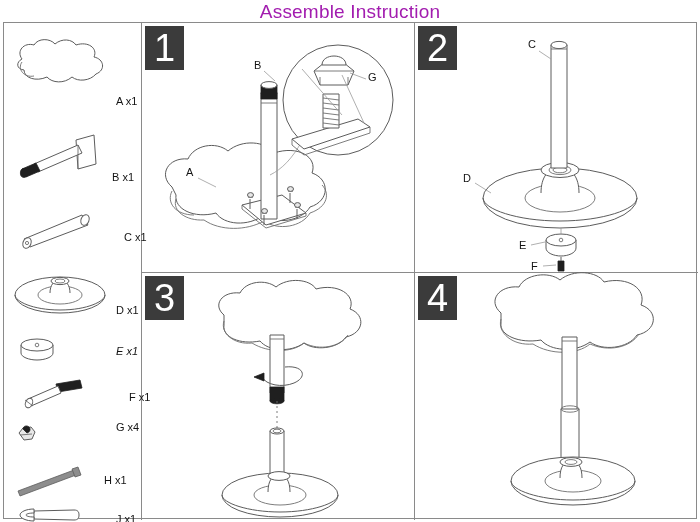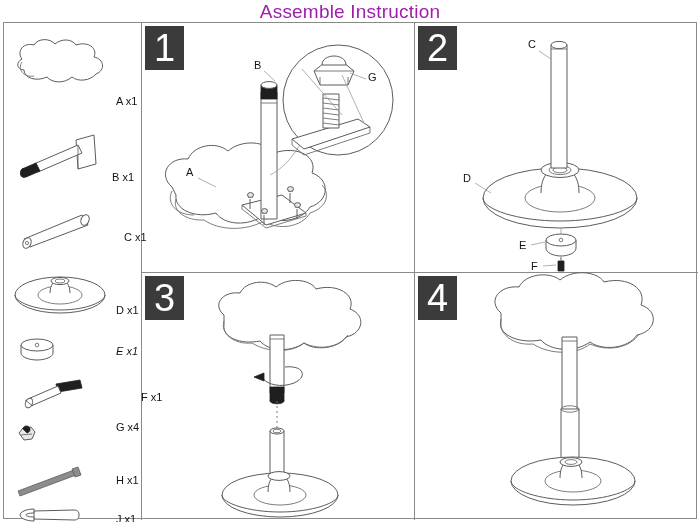--- a/index.html
+++ b/index.html
@@ -101,38 +101,38 @@
     <div class="plist-label" style="left:112px;top:322px;font-style:italic;">E x1</div>
 
     <div class="plist-art" style="left:10px;top:356px;">
       <svg width="90" height="36" viewBox="0 0 90 36">
         <path class="blk" d="M42 5 L66 1 L68 9 L44 13 Z"></path>
         <path class="fillw" d="M14 20 L44 7 L47 14 L17 27 Z"></path>
         <ellipse class="fillw" cx="15" cy="24" rx="3.4" ry="5" transform="rotate(24 15 24)"></ellipse>
         <path class="ln2" d="M11 21 L19 27"></path>
       </svg>
     </div>
-    <div class="plist-label" style="left:112px;top:368px;padding-left:25px;">F x1</div>
+    <div class="plist-label" style="left:100px;top:368px;padding-left:25px;">F x1</div>
 
     <div class="plist-art" style="left:10px;top:400px;">
       <svg width="40" height="28" viewBox="0 0 40 28">
         <path class="fillg" d="M5 10 L9 5 L17 4 L21 9 L18 16 L10 17 Z"></path>
         <path class="blk" d="M9 6 C9 3 13 2 15 4 C17 6 16 9 13 10 Z"></path>
         <path class="ln2" d="M6 12 L18 11"></path>
       </svg>
     </div>
     <div class="plist-label" style="left:112px;top:398px;">G x4</div>
 
     <div class="plist-art" style="left:8px;top:440px;">
       <svg width="90" height="36" viewBox="0 0 90 36">
         <path class="grey" d="M6 28 L62 7 L64 12 L8 33 Z"></path>
         <path class="grey" d="M60 6 L66 4 L69 12 L63 14 Z"></path>
       </svg>
     </div>
-    <div class="plist-label" style="left:112px;top:451px;">H x1</div>
+    <div class="plist-label" style="left:100px;top:451px;">H x1</div>
 
     <div class="plist-art" style="left:8px;top:482px;">
       <svg width="90" height="28" viewBox="0 0 90 28">
         <path class="fillw" d="M22 6 L62 5 C66 5 67 7 67 10 C67 13 66 15 62 15 L22 14 Z"></path>
         <path class="fillw" d="M22 4 C14 4 8 7 8 10 C8 13 14 16 22 16 L22 12 C17 12 14 11 14 10
           C14 9 17 8 22 8 Z"></path>
       </svg>
     </div>
     <div class="plist-label" style="left:112px;top:490px;">J x1</div>
   </div>

